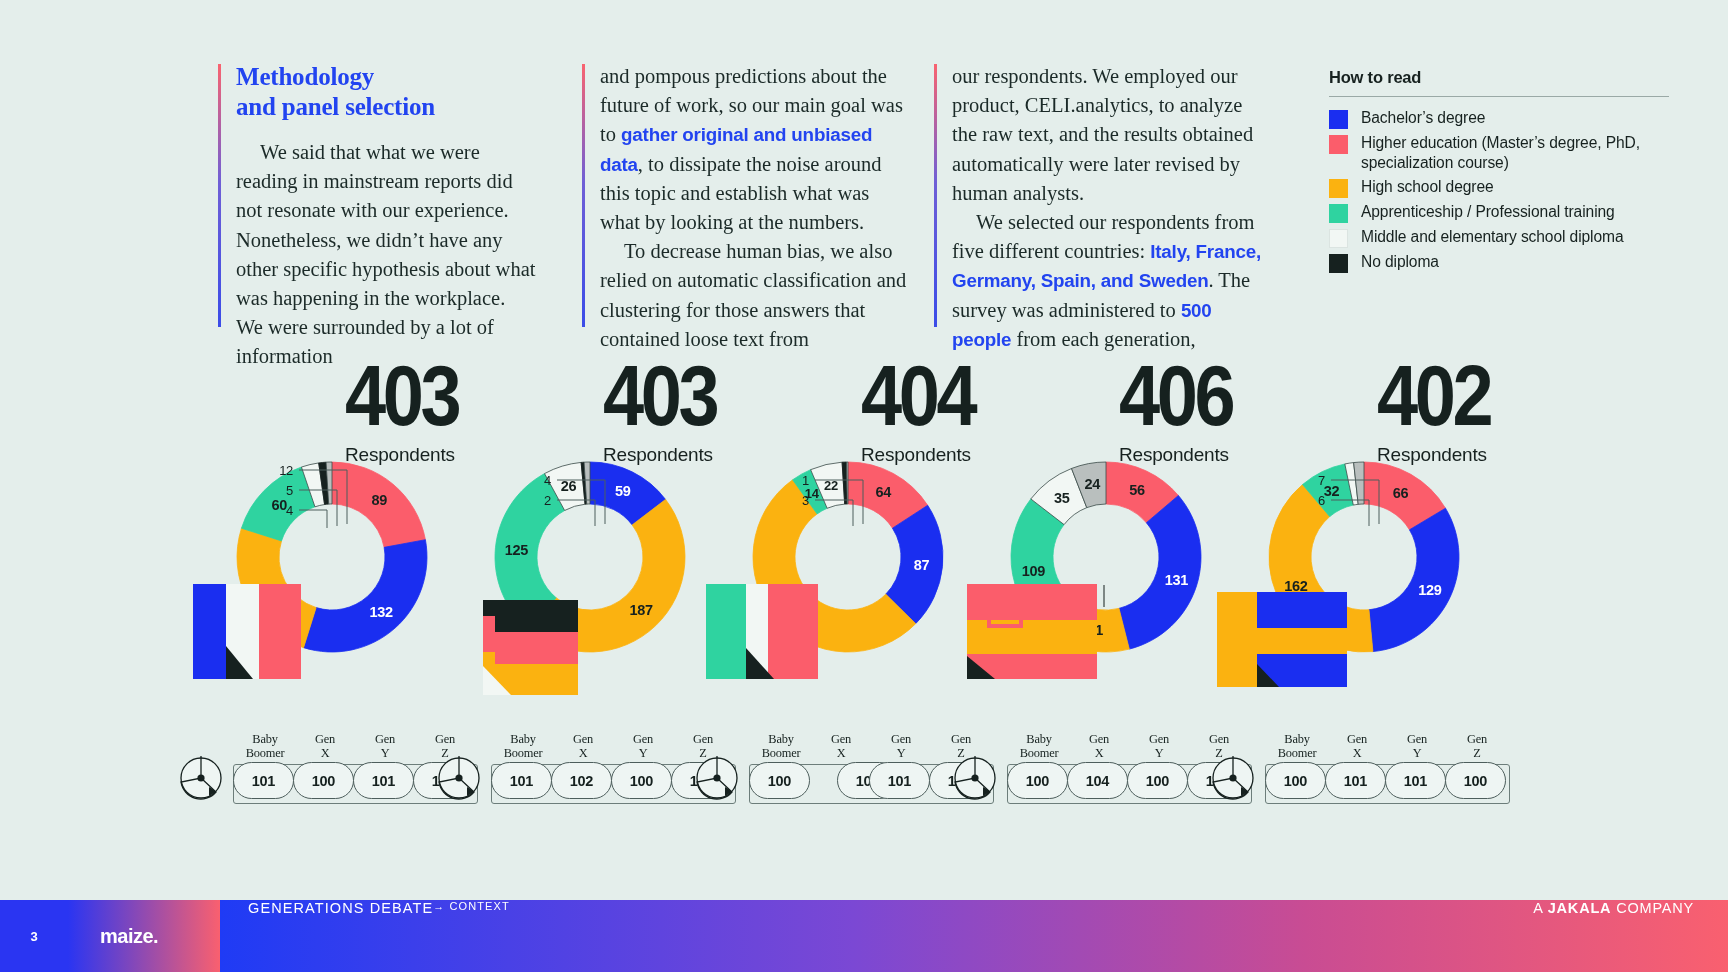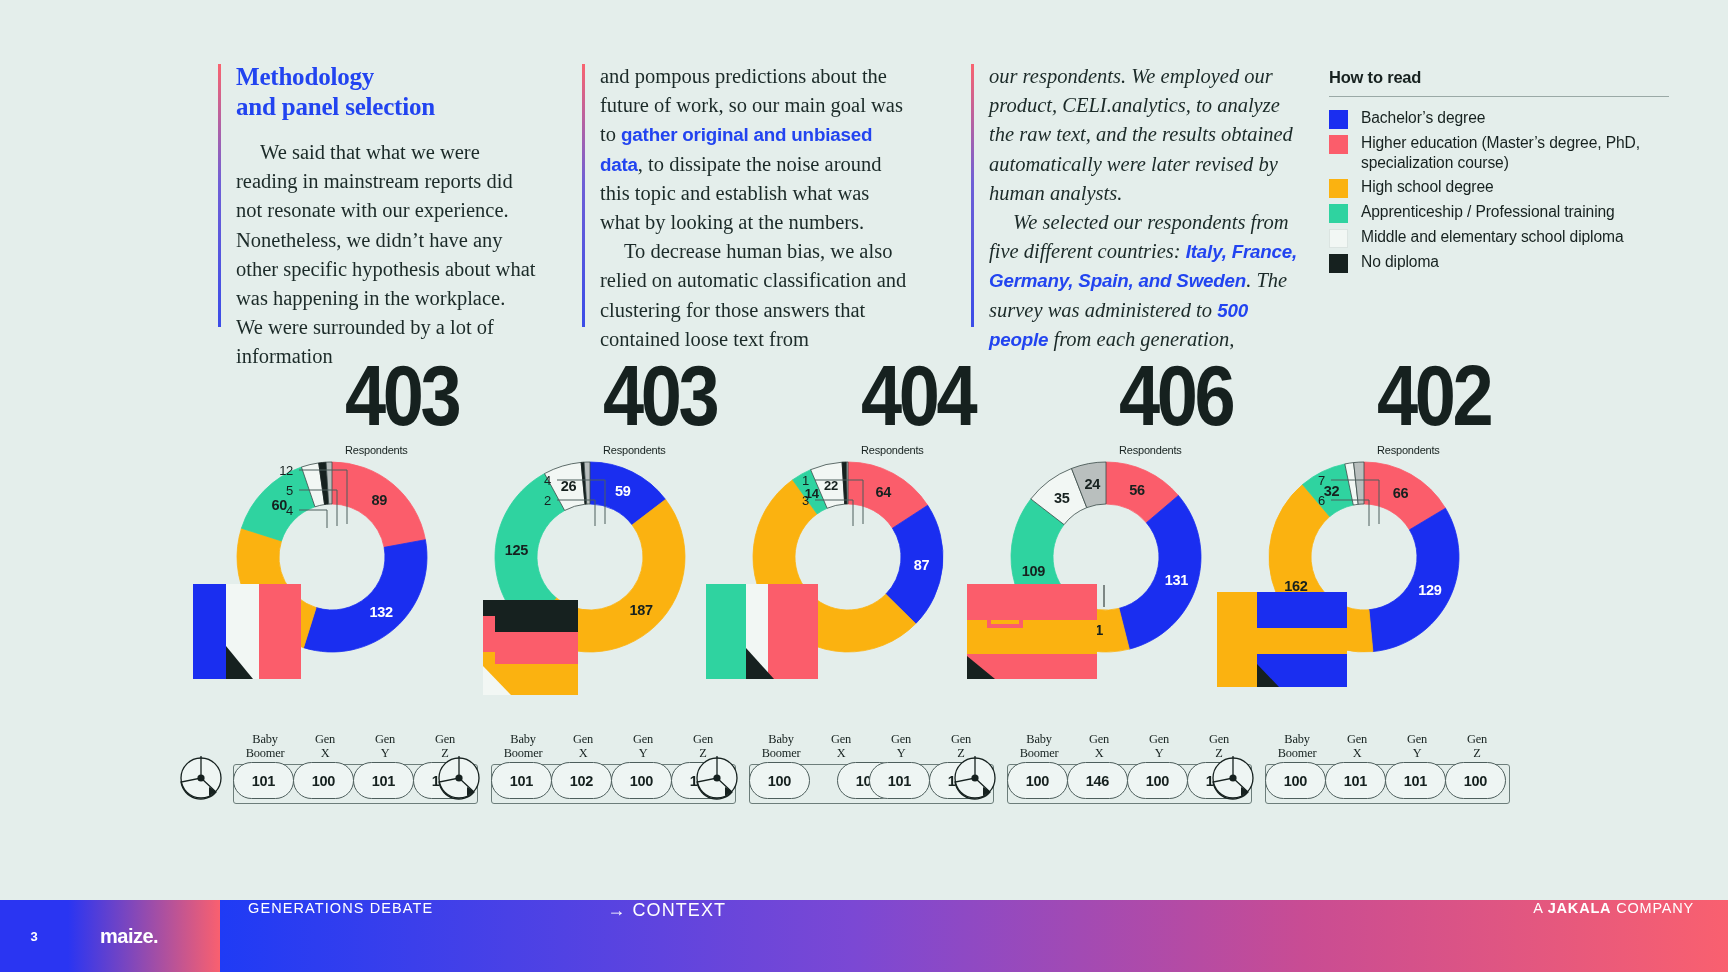--- a/index.html
+++ b/index.html
@@ -23,21 +23,21 @@
     font-family: "Liberation Serif", serif;
     font-size: 20.5px; line-height: 29.2px; color: #1b2a28;
     text-align: left;
   }
   .col p.indent { text-indent: 24px; }
   .col b.link { color: #2244f0; font-family: "Liberation Sans", sans-serif;
                 font-weight: bold; font-size: 18.8px; letter-spacing: -0.2px; }
 
   #col1 { left: 236px; }
   #col2 { left: 600px; width: 310px; }
-  #col3 { left: 989px; width: 315px; font-style: italic; }
+  #col3 { left: 952px; width: 315px; }
 
   .headline {
     font-family: "Liberation Serif", serif;
     font-weight: bold; font-size: 25px; line-height: 30px;
     color: #2244f0; margin-bottom: 16px; letter-spacing: -0.2px;
   }
 
   
   .legend { position: absolute; left: 1329px; top: 68px; width: 340px; }
   .legend-title { font-size: 16.5px; font-weight: bold; color: #16211f; letter-spacing: -0.2px; }
@@ -53,21 +53,21 @@
 
   .bignum {
     position: absolute; left: 170px; top: 0; width: 140px;
     font-family: "Liberation Sans", sans-serif;
     font-weight: bold; font-size: 86px; line-height: 86px;
     letter-spacing: -4px; color: #16211f; text-align: left;
     transform: scaleX(0.86); transform-origin: left top;
   }
   .respondents {
     position: absolute; left: 170px; top: 92px;
-    font-size: 11px; color: #16211f; letter-spacing: -0.2px;
+    font-size: 19px; color: #16211f; letter-spacing: -0.2px;
   }
 
   .donut-wrap { position: absolute; left: 62px; top: 110px; width: 190px; height: 190px; }
   .donut-wrap svg { display: block; overflow: visible; }
 
   .slice-label { font-size: 14.5px; font-weight: bold; letter-spacing: -0.3px; }
 
   .leaders { position: absolute; left: 0; top: 100px; width: 300px; height: 110px; }
   .leaders svg { overflow: visible; }
   .leader-num { font-size: 13px; fill: #16211f; letter-spacing: -0.3px; }
@@ -104,21 +104,21 @@
   .f-logo {
     width: 152px; background: linear-gradient(to right, #2a35f2 0%, #f9606f 100%);
     display: flex; align-items: center; padding-left: 32px;
   }
   .maize { color: #fff; font-weight: bold; font-size: 20px; letter-spacing: -0.5px; position: relative; }
   .f-main {
     flex: 1; background: linear-gradient(to right, #1f3bf5 0%, #7b48d4 42%, #c94c93 72%, #f9606f 100%);
     display: flex; align-items: flex-start; position: relative;
   }
   .f-title { color: #fff; font-size: 14.5px; letter-spacing: 1.1px; margin-left: 28px; }
-  .f-ctx { color: #fff; font-size: 18px; letter-spacing: 1.1px; margin-left: 174px; }
+  .f-ctx { color: #fff; font-size: 11px; letter-spacing: 1.1px; }
   .f-jakala { position: absolute; right: 34px; color: #fff; font-size: 14.5px; letter-spacing: 0.8px; }
   .f-jakala b { font-weight: bold; }
 </style>
 </head>
 <body>
 
 <div class="page">
 
   <div class="top">
 
@@ -363,21 +363,21 @@
           </svg></div>
         <div class="gen-head">
           <div>Baby<br>Boomer</div>
           <div>Gen<br>X</div>
           <div>Gen<br>Y</div>
           <div>Gen<br>Z</div>
         </div>
         <div class="gen-box">
           <div class="gen-outline"></div>
           <div class="pill" style="left: 0px;">100</div>
-          <div class="pill" style="left: 60px;">146</div>
+          <div class="pill" style="left: 60px;">104</div>
           <div class="pill" style="left: 120px;">100</div>
           <div class="pill" style="left: 180px;">102</div>
         </div>
         <div class="dial"><svg width="44" height="44" viewBox="0 0 44 44">
       <circle cx="22" cy="22" r="20" fill="#eef5f3" stroke="#16211f" stroke-width="1.3"></circle>
       <path d="M2 26 A20 20 0 0 0 37 36 L22 22 Z" fill="none" stroke="#16211f" stroke-width="1.3"></path>
       <path d="M30 31 A20 20 0 0 1 37 36 L30 40 Z" fill="#16211f"></path>
       <line x1="22" y1="22" x2="22" y2="-6" stroke="#16211f" stroke-width="1.3"></line>
       <circle cx="22" cy="22" r="3.6" fill="#16211f"></circle>
     </svg></div>

